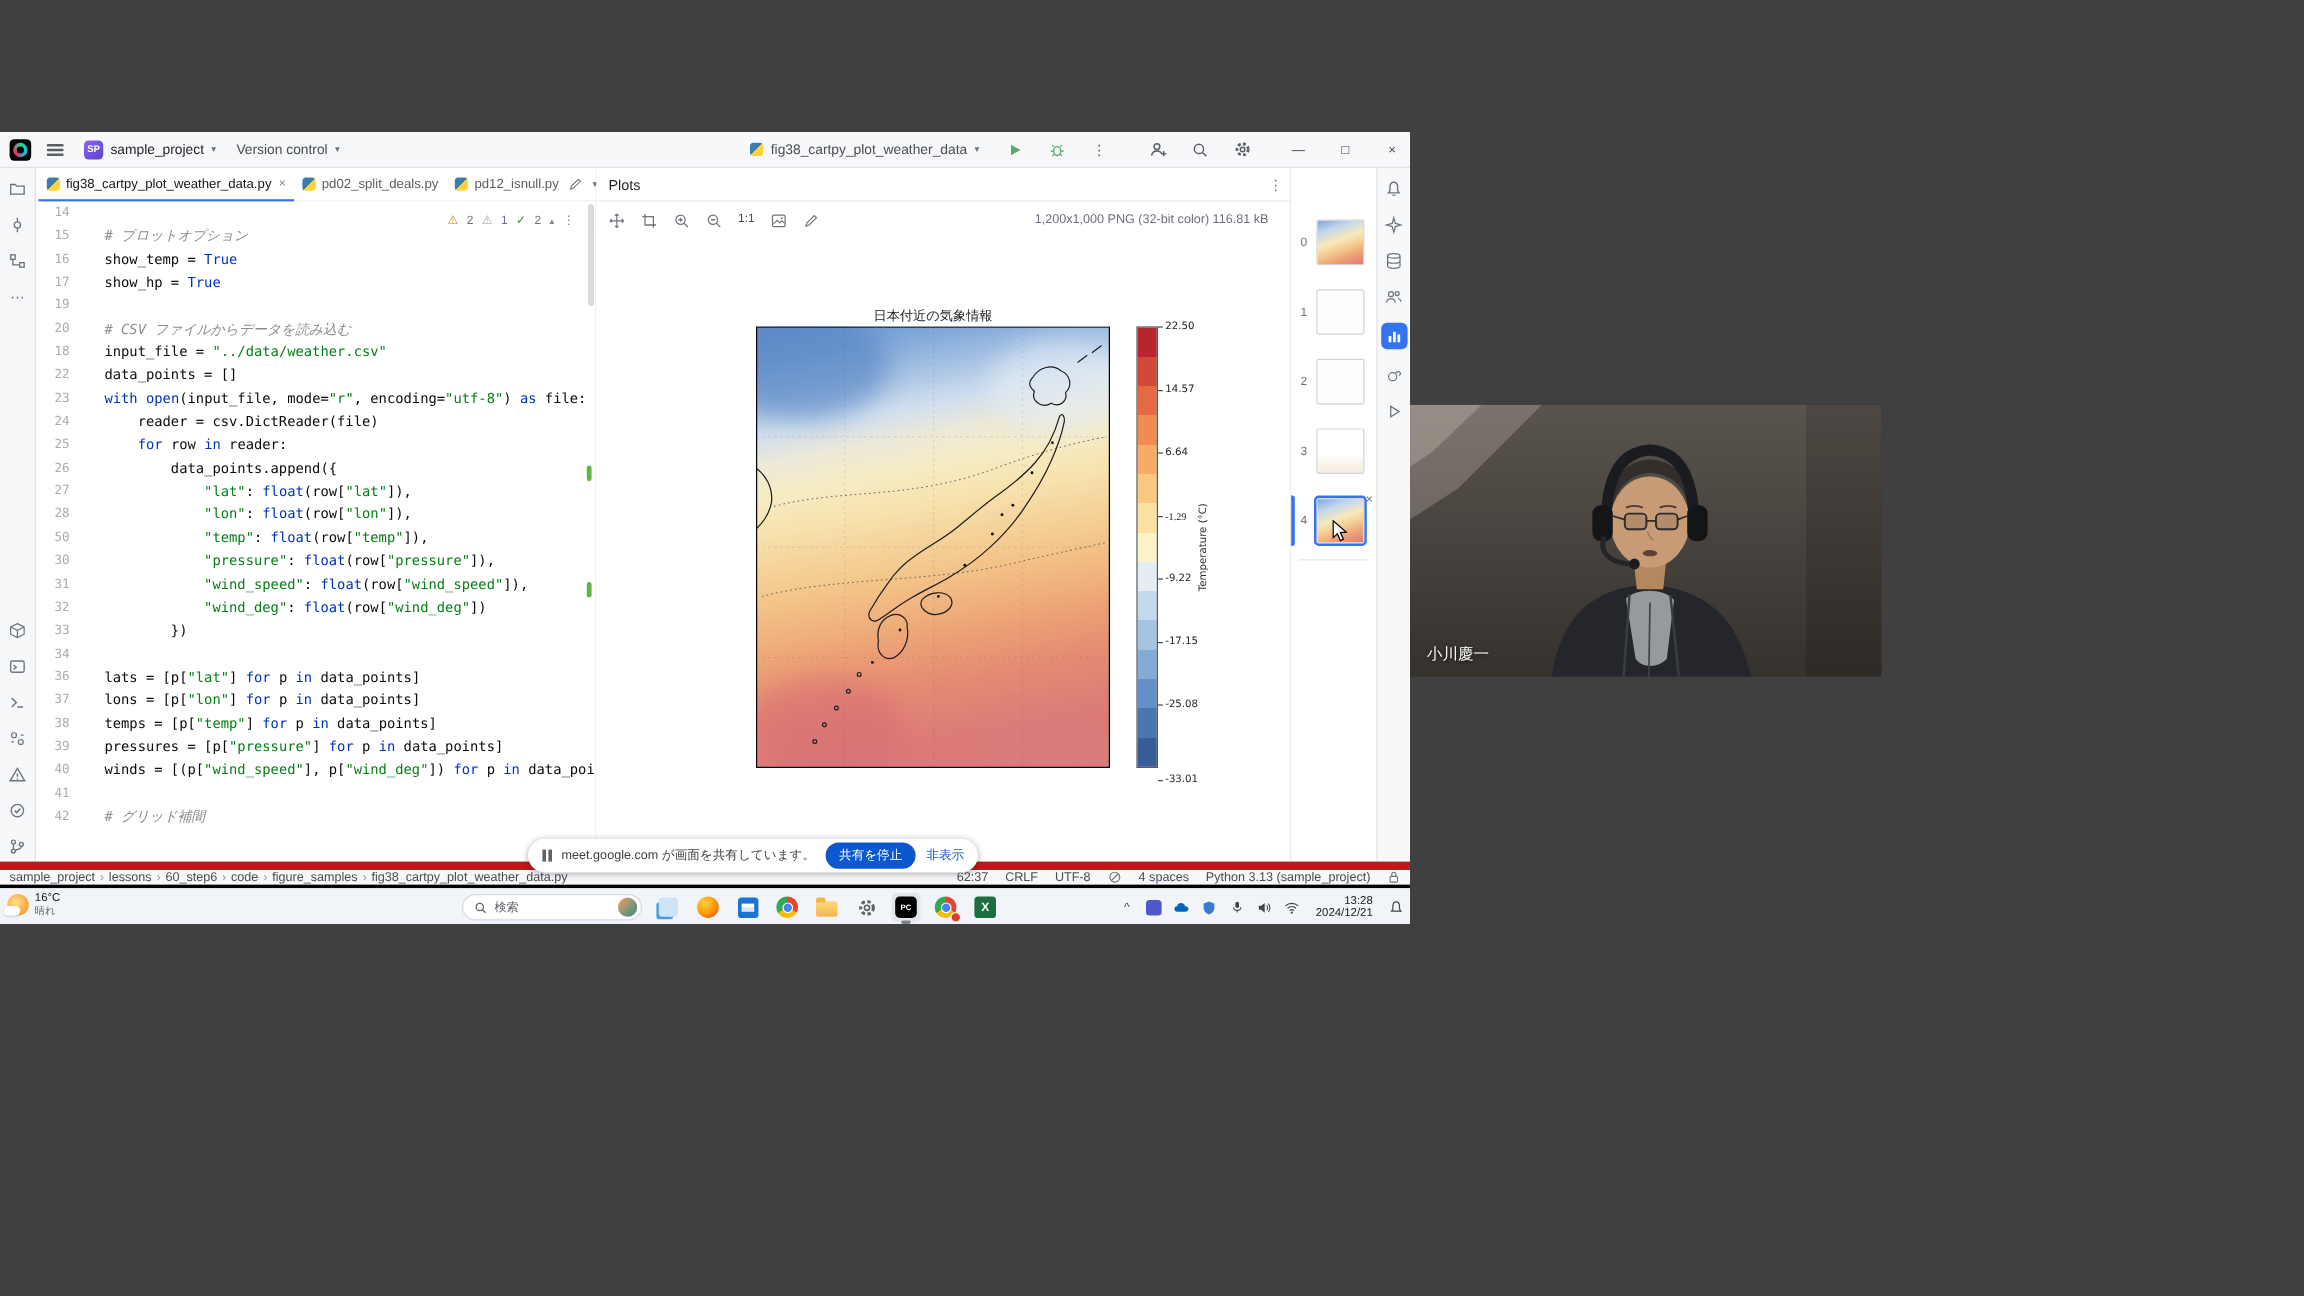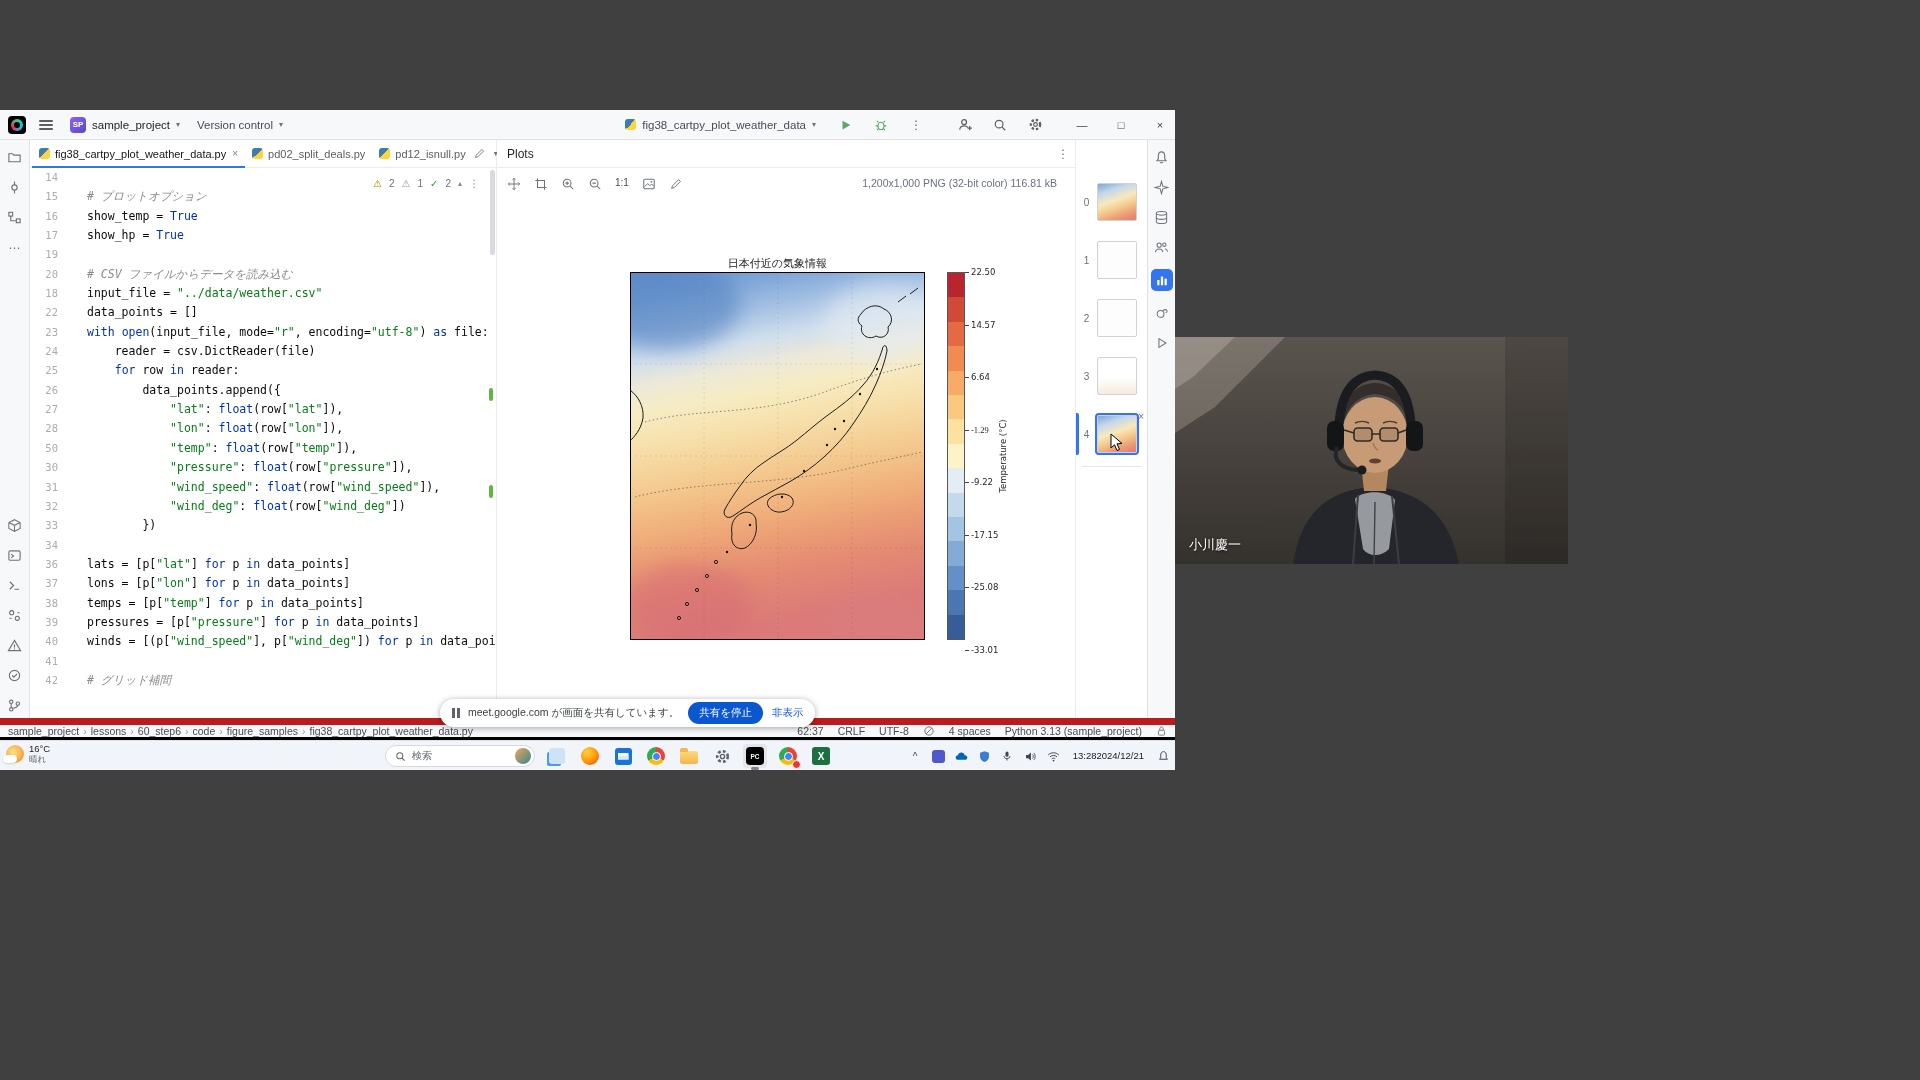--- a/index.html
+++ b/index.html
@@ -123,21 +123,21 @@
   .chromeic{width:18px;height:18px;border-radius:50%;background:conic-gradient(#ea4335 0 33%,#fbbc05 33% 66%,#34a853 66% 100%);position:relative}
   .chromeic::after{content:"";position:absolute;inset:4.5px;border-radius:50%;background:#4285f4;border:1.5px solid #fff}
   .folderic{width:18px;height:13px;border-radius:2px;background:linear-gradient(#ffd97a,#f3b64e);position:relative;margin-top:3px}
   .folderic::before{content:"";position:absolute;left:0;top:-3px;width:8px;height:4px;border-radius:2px 2px 0 0;background:#f3b64e}
   .pcic{width:18px;height:18px;border-radius:4px;background:#000;color:#fff;font-size:6.5px;font-weight:bold;display:flex;align-items:center;justify-content:center}
   .badge{position:absolute;right:-1px;bottom:-1px;width:9px;height:9px;border-radius:50%;background:#e33b2e;border:1.5px solid #f1f5fa}
   .xlic{width:18px;height:18px;border-radius:3px;background:#1d6f42;color:#fff;font-size:10px;font-weight:bold;display:flex;align-items:center;justify-content:center}
   .tray{position:absolute;right:4px;top:0;height:30px;display:flex;align-items:center;gap:8px}
   .tray .tico{width:15px;height:15px;display:flex;align-items:center;justify-content:center;font-size:10px;color:#444}
   .teamsic{width:13px;height:13px;border-radius:3px;background:#5059c9}
-  .clock{display:flex;flex-direction:row;align-items:flex-end;line-height:10.5px;padding:0 4px}
+  .clock{display:flex;flex-direction:column;align-items:flex-end;line-height:10.5px;padding:0 4px}
   .clock span{font-size:9.5px;color:#1b1b1b}
 
   
   .meet-banner{position:absolute;left:440px;top:699px;height:28px;background:#fff;border-radius:14px;box-shadow:0 1px 6px rgba(0,0,0,.35);display:flex;align-items:center;gap:9px;padding:0 12px;z-index:6}
   .pause-bars{width:3px;height:10px;background:#5f6368;box-shadow:5px 0 0 #5f6368;margin-right:4px}
   .meet-msg{font-size:10.5px;color:#3c4043;white-space:nowrap}
   .meet-stop{background:#0b57d0;color:#fff;font-size:10.5px;border:none;border-radius:12px;padding:4px 11px;white-space:nowrap}
   .meet-hide{font-size:10.5px;color:#0b57d0;white-space:nowrap}
 
   

